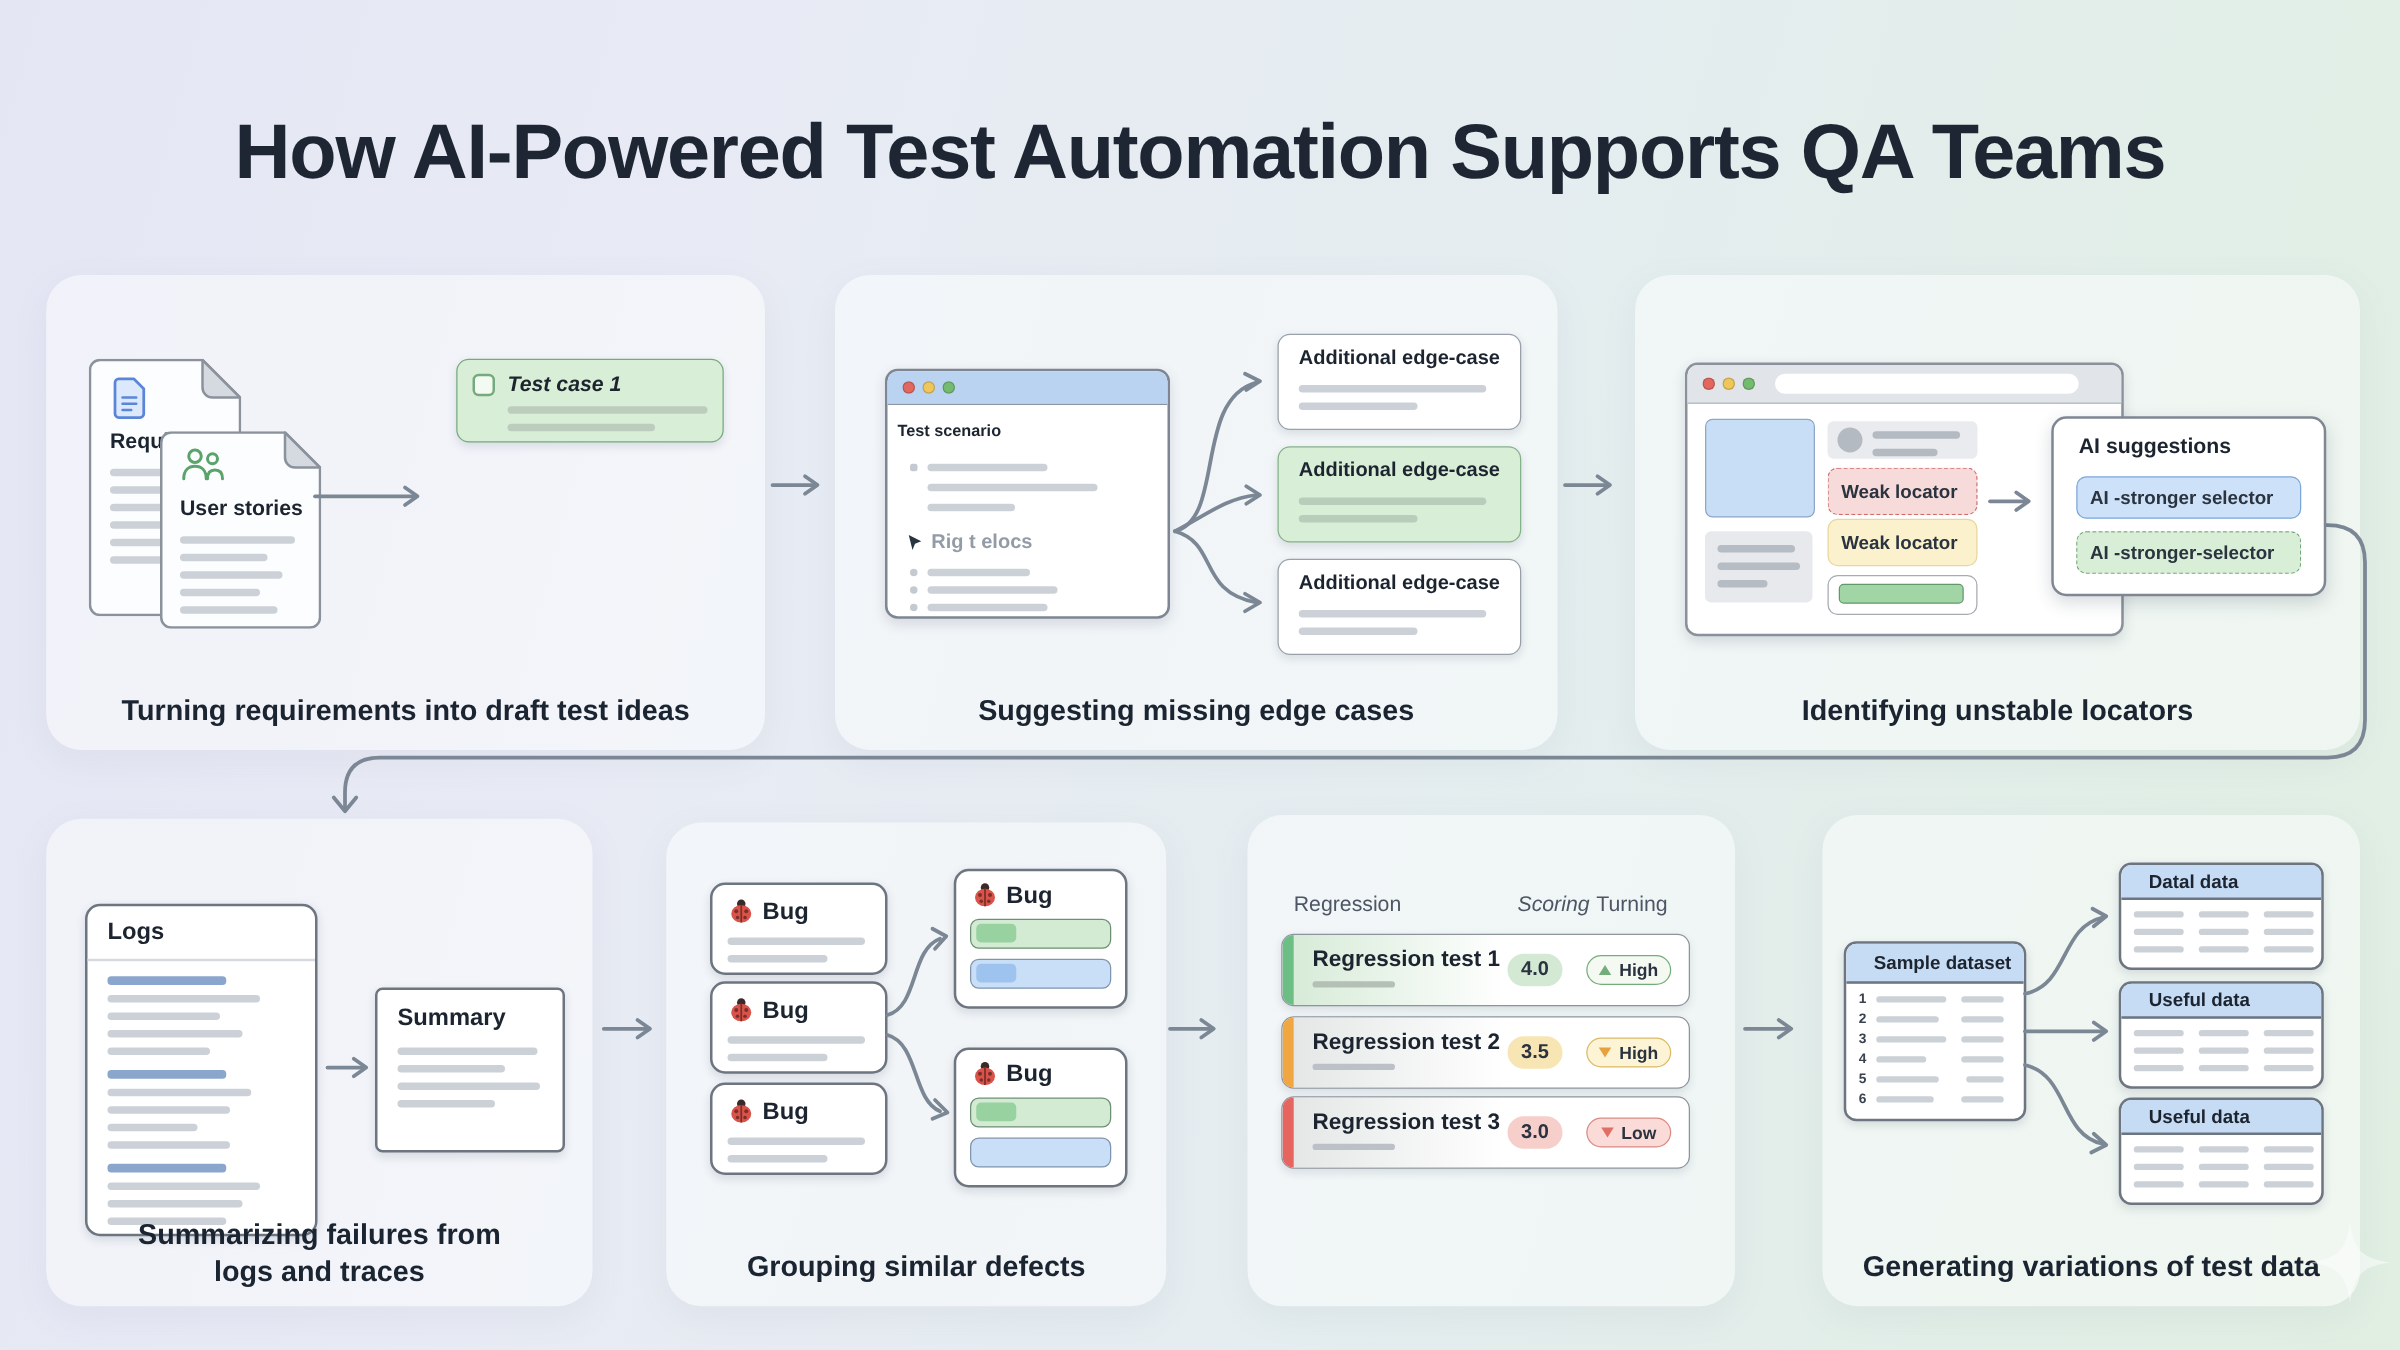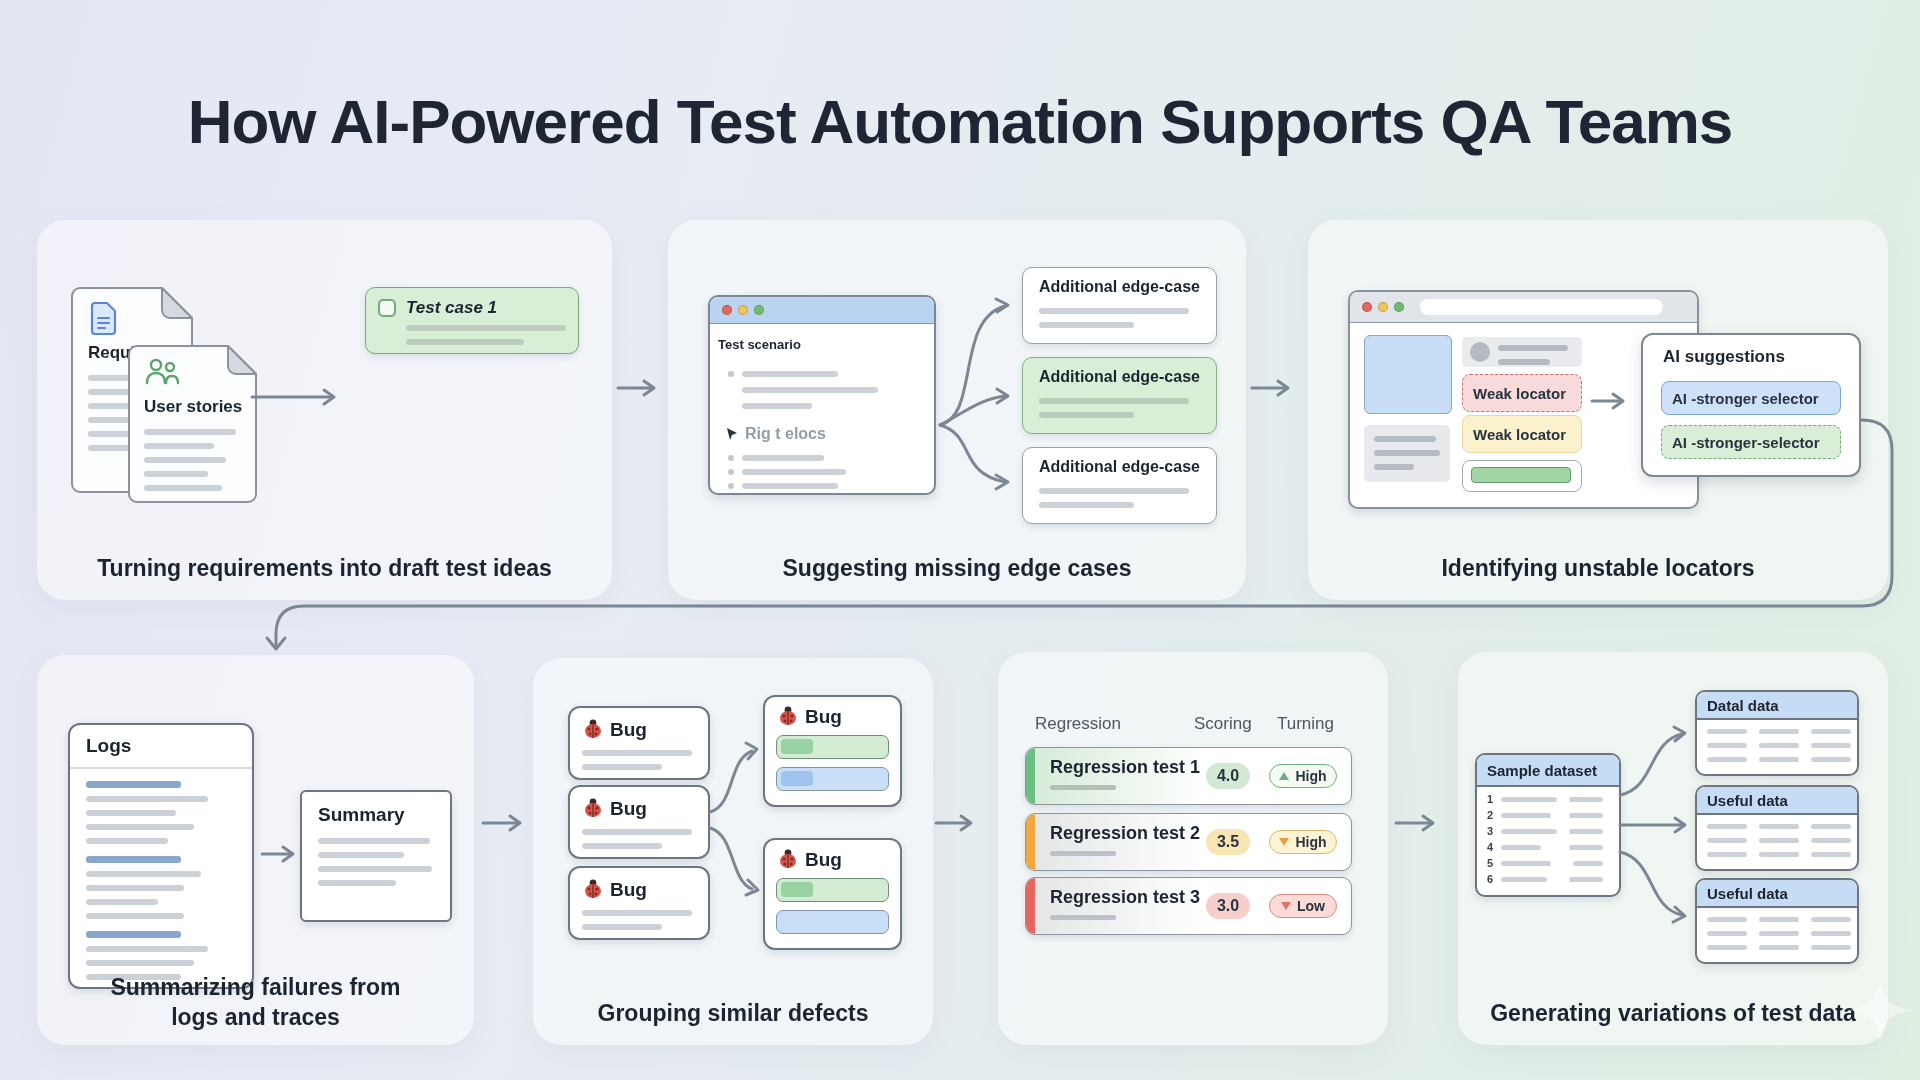--- a/index.html
+++ b/index.html
@@ -55,21 +55,21 @@
     display:flex;align-items:center;justify-content:center;font-weight:700;font-size:16px;color:#2a333f;}
   .priopill{position:absolute;left:243px;top:16px;width:68px;height:24px;border-radius:12px;
     display:flex;align-items:center;justify-content:center;gap:6px;font-weight:700;font-size:14px;color:#2a333f;box-sizing:border-box;}
   .tri-up{width:0;height:0;border-left:5px solid transparent;border-right:5px solid transparent;border-bottom:8px solid #74ad7c;}
   .tri-down{width:0;height:0;border-left:5px solid transparent;border-right:5px solid transparent;border-top:8px solid #e8a13e;}
   .tri-down.red{border-top-color:#df6f67;}
   
   .dtable{position:absolute;background:#fff;border:2px solid #6d7580;border-radius:10px;overflow:hidden;
     box-shadow:0 3px 8px rgba(40,55,80,.14);}
   .dtable .thead{height:26px;background:#c6dcf4;border-bottom:2px solid #6d7580;
-    display:flex;align-items:center;padding-left:10px;font-weight:700;font-size:15px;color:#1c2430;}
+    display:flex;align-items:center;padding-left:22px;font-weight:700;font-size:15px;color:#1c2430;}
   .trow{display:flex;gap:12px;margin:9px 0 0 10px;}
   .trow .ln{margin-bottom:0;width:40px;height:5px;}
   .srow{position:absolute;display:flex;align-items:center;font-weight:700;font-size:11px;color:#39424e;}
   .srow .ln{margin:0 0 0 8px;height:5px;}
   svg.overlay{position:absolute;left:0;top:0;z-index:50;pointer-events:none;}
   .aicard{z-index:60;}
 </style>
 </head>
 <body>
 
@@ -360,21 +360,21 @@
       <div class="abs" style="left:4px;top:3px;width:32px;height:15px;background:#99d2a1;border-radius:4px;"></div>
     </div>
     <div class="abs" style="left:11px;top:70px;width:113px;height:24px;background:#c9def7;border:1.5px solid #8094ad;border-radius:7px;box-sizing:border-box;"></div>
   </div>
 
   <div class="caption" style="bottom:16px;">Grouping similar defects</div>
 </div>
 
 <div class="panel" style="left:998px;top:652px;width:390px;height:393px;">
   <div class="abs" style="left:37px;top:62px;font-size:17px;color:#4d5664;">Regression</div>
-  <div class="abs" style="left:196px;top:62px;font-size:17px;color:#4d5664;">Scoring</div>
+  <div class="abs" style="left:216px;top:62px;font-size:17px;color:#4d5664;font-style:italic;">Scoring</div>
   <div class="abs" style="left:279px;top:62px;font-size:17px;color:#4d5664;">Turning</div>
 
   <div class="rrow" style="left:27px;top:95px;">
     <div class="rtint" style="background:linear-gradient(90deg,#d7ebd8,rgba(255,255,255,0));"></div>
     <div class="redge" style="background:#6cbe85;"></div>
     <div class="ttl" style="left:24px;top:9px;font-size:18px;">Regression test 1</div>
     <div class="abs" style="left:24px;top:37px;width:66px;height:5px;border-radius:3px;background:#b4bfb6;"></div>
     <div class="scorepill" style="background:#d3e9d3;">4.0</div>
     <div class="priopill" style="background:#f4faf2;border:1.5px solid #74ad7c;">
       <span class="tri-up"></span>

